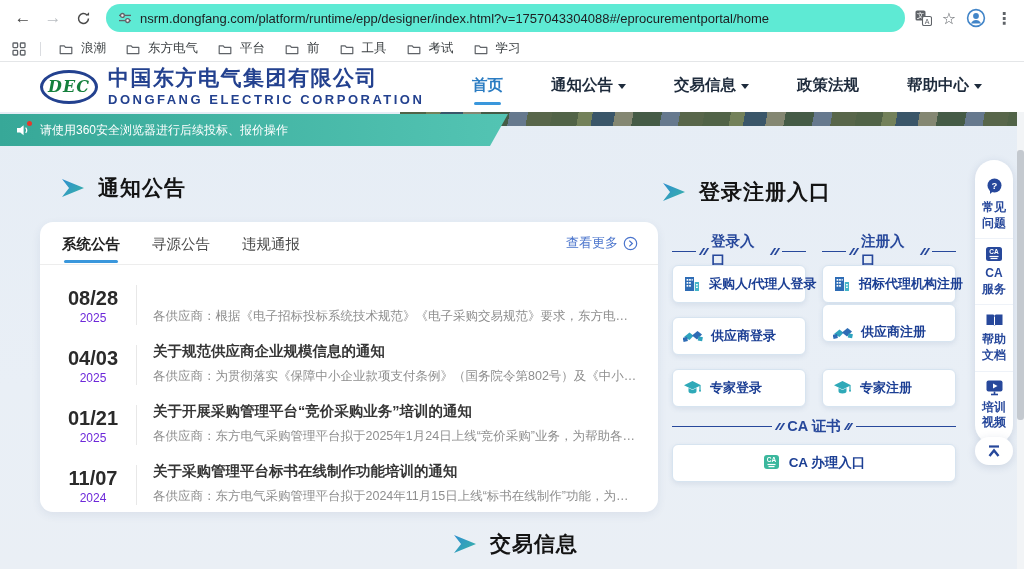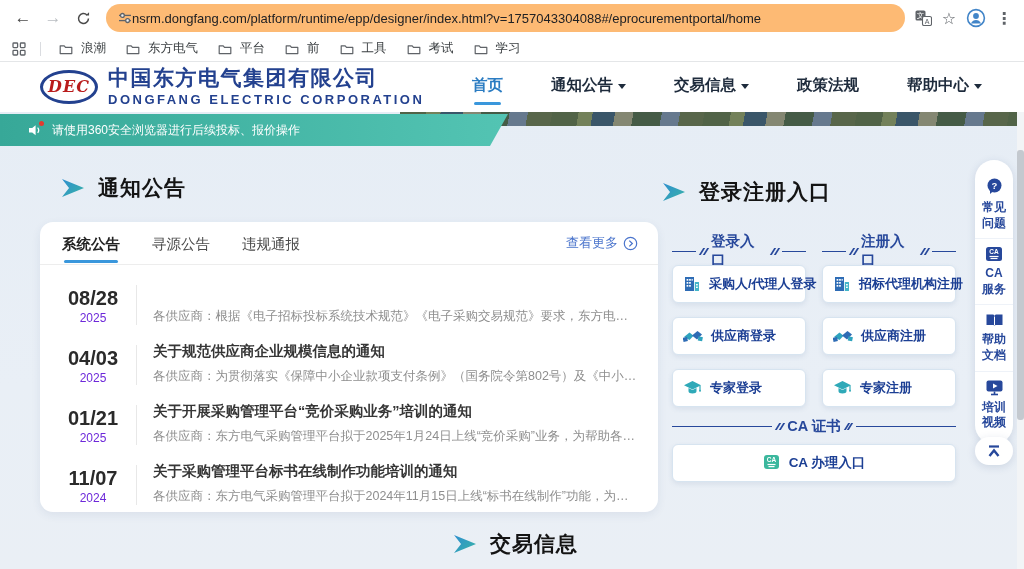--- a/index.html
+++ b/index.html
@@ -2,49 +2,49 @@
 <html><head>
 <meta charset="utf-8">
 <style>
   * { margin:0; padding:0; box-sizing:border-box; }
   html,body { width:1024px; height:569px; overflow:hidden; font-family:"Liberation Sans","DejaVu Sans",sans-serif; background:#fff; }
 
   
   .toolbar { height:36px; background:#fff; display:flex; align-items:center; padding:0 10px; gap:4px; }
   .tb-btn { width:26px; height:26px; display:flex; align-items:center; justify-content:center; border-radius:50%; font-size:17px; color:#4a4a4a; }
   .tb-btn.disabled { color:#b9bdc1; }
-  .url-pill { flex:1; height:28px; background:#fdba74; border-radius:14px; display:flex; align-items:center; padding:0 12px; gap:0; margin:0 6px; }
+  .url-pill { flex:1; height:28px; background:#5eead4; border-radius:14px; display:flex; align-items:center; padding:0 12px; gap:8px; margin:0 6px; }
   .url-text { font-size:13px; color:#202124; white-space:nowrap; overflow:hidden; }
   .tb-right { display:flex; align-items:center; gap:10px; padding-right:2px; }
   .star { font-size:16px; color:#5f6368; }
   .dots { font-size:16px; color:#5f6368; font-weight:bold; letter-spacing:0; }
 
   .bookmarks { height:26px; background:#fff; display:flex; align-items:center; padding:0 8px; gap:4px; border-bottom:1px solid #e4e6e8; }
   .bm-sep { width:1px; height:14px; background:#dadce0; margin:0 6px; }
   .bm-item { display:flex; align-items:center; gap:8px; font-size:12.5px; color:#3c4043; padding:3px 8px; border-radius:6px; }
 
   
   .site-header { height:50px; background:#fff; display:flex; align-items:center; padding:0 42px 0 40px; }
   .logo-wrap { display:flex; align-items:center; gap:10px; }
-  .logo-oval { width:58px; height:34px; border:3px solid #23418f; border-radius:50%; display:flex; align-items:center; justify-content:center; font-family:"DejaVu Serif","Liberation Serif",serif; font-style:italic; font-weight:bold; font-size:16px; color:#b91c1c; letter-spacing:1px; }
+  .logo-oval { width:58px; height:34px; border:3px solid #23418f; border-radius:50%; display:flex; align-items:center; justify-content:center; font-family:"DejaVu Serif","Liberation Serif",serif; font-style:italic; font-weight:bold; font-size:16px; color:#15803d; letter-spacing:1px; }
   .co-cn { font-size:21px; font-weight:bold; color:#23418f; letter-spacing:1.5px; line-height:1.05; }
   .co-en { font-size:13px; font-weight:bold; color:#23418f; letter-spacing:2.5px; margin-top:2px;text-align:center; }
   .nav { margin-left:auto; display:flex; align-items:center; gap:48px;justify-content:center; }
   .nav-item { font-size:15.5px; font-weight:600; color:#1e2b3c; display:flex; align-items:center; gap:5px; padding:6px 0 9px; position:relative; cursor:pointer; }
   .nav-item.active { color:#2b7cc2; }
   .nav-item.active::after { content:""; position:absolute; left:2px; right:2px; bottom:0; height:3px; background:#3a97dc; border-radius:2px; }
   .caret { width:0; height:0; border-left:4.5px solid transparent; border-right:4.5px solid transparent; border-top:5.5px solid #1e2b3c; margin-top:2px; }
 
   
   .main { position:relative; height:457px; background:linear-gradient(180deg,#e6edf5 0%,#e9eff6 60%,#eaeff5 100%); overflow:hidden; }
   .photo-strip { position:absolute; top:0; left:400px; right:0; height:14px;
     background:repeating-linear-gradient(100deg,#55684b 0 26px,#79885f 26px 40px,#3d5a6e 40px 62px,#8b8e78 62px 80px,#49604a 80px 108px,#6b7f95 108px 126px,#5d6b4e 126px 150px);
     filter:brightness(.95); }
   .ticker { position:absolute; top:2px; left:0; width:508px; height:32px; background:linear-gradient(90deg,#37a898,#53c4b3);
-    clip-path:polygon(0 0,100% 0,calc(100% - 18px) 100%,0 100%); display:flex; align-items:center; padding:0 28px; gap:8px; color:#fff; font-size:12px; }
+    clip-path:polygon(0 0,100% 0,calc(100% - 18px) 100%,0 100%); display:flex; align-items:center; padding:0 16px; gap:8px; color:#fff; font-size:12px; }
   .spk { position:relative; width:16px; height:15px; flex:none; }
   .red-dot { position:absolute; top:-2px; left:11px; width:5px; height:5px; border-radius:50%; background:#e23a2e; }
 
   .sec-head { position:absolute; display:flex; align-items:center; gap:14px; }
   .arrow-mark { width:22px; height:18px; background:linear-gradient(135deg,#2f8fd0,#38b3a6); clip-path:polygon(0 0,100% 50%,0 100%,32% 50%); }
   .sec-title { font-size:21px; font-weight:bold; color:#141414; letter-spacing:1px; }
 
   
   .notices-card { position:absolute; left:40px; top:110px; width:618px; height:290px; background:#fff; border-radius:13px; box-shadow:0 3px 10px rgba(40,70,120,.08); }
   .tabs-row { height:43px; display:flex; align-items:center; padding:0 20px; border-bottom:1px solid #ededed; }
@@ -385,21 +385,21 @@
               <rect x="3.6" y="10" width="1.7" height="1.7"></rect>
               <rect x="6.1" y="10" width="1.7" height="1.7"></rect>
             </g>
             <rect x="11.8" y="7" width="4.2" height="9" fill="#43b5c9"></rect>
             <rect x="13" y="9" width="1.8" height="1.4" fill="#fff"></rect>
             <rect x="13" y="11.6" width="1.8" height="1.4" fill="#fff"></rect>
           </svg>
       </span>
       <span>招标代理机构注册</span>
     </div>
-    <div class="entry-btn" style="left:162px; top:205px;">
+    <div class="entry-btn" style="left:162px; top:192px;align-items:flex-end;">
       <span class="ic">
         <svg width="20" height="15" viewBox="0 0 20 15">
             <polygon points="1,8 6.5,3.5 10.5,6.8 6.5,11" fill="#2ea3be"></polygon>
             <polygon points="9,6.5 14.5,2 19,5.5 14,10.5" fill="#2e6cb5"></polygon>
             <rect x="0" y="8.4" width="4.4" height="4.2" fill="#2e6cb5" transform="rotate(-12 2 10)"></rect>
             <rect x="15.2" y="7.6" width="4.4" height="4.2" fill="#2ea3be" transform="rotate(12 17 9.5)"></rect>
           </svg>
       </span>
       <span>供应商注册</span>
     </div>

